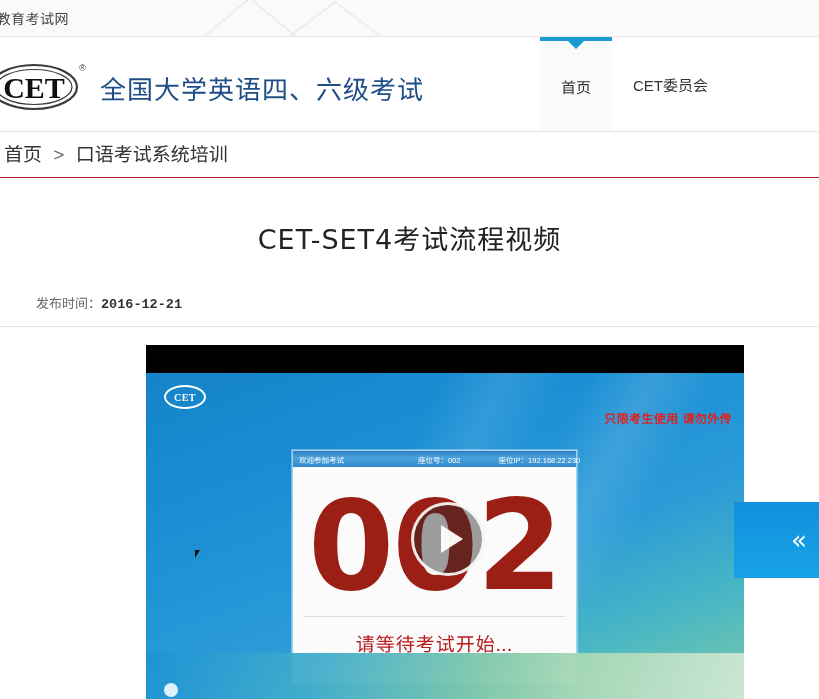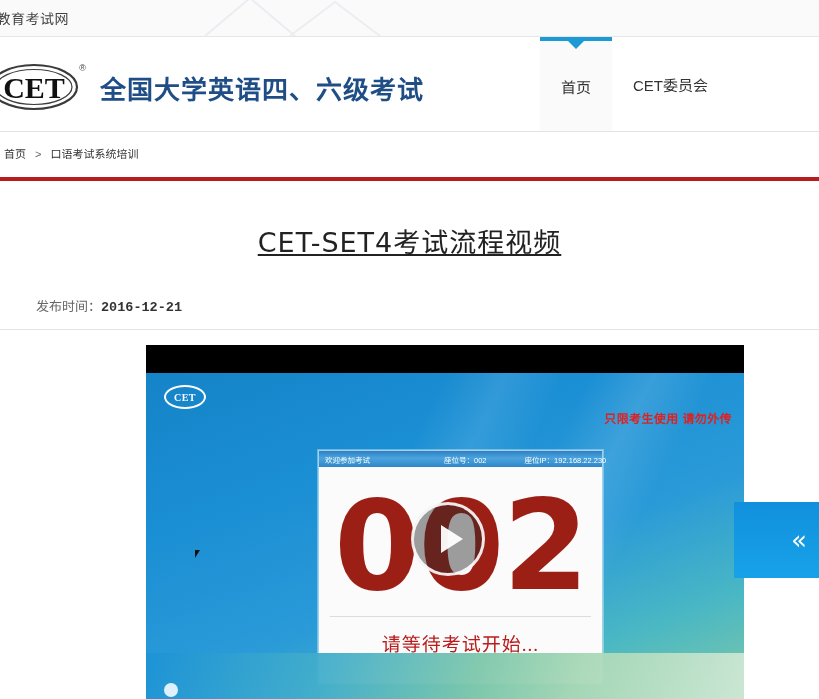--- a/index.html
+++ b/index.html
@@ -68,21 +68,21 @@
   .brand-reg {
     position: absolute;
     right: 2px;
     top: 6px;
     font-size: 9px;
     color: #3b3b3b;
   }
   .brand-name {
     margin-left: 12px;
     font-size: 26px;
-    font-weight: 700;
+    font-weight: 400;
     color: #1f4e87;
     letter-spacing: 1px;
     white-space: nowrap;
     font-family: "DejaVu Sans", "Liberation Sans", sans-serif;
   }
 
   .nav {
     position: absolute;
     left: 540px;
     top: 0;
@@ -116,38 +116,37 @@
     border-right: 8px solid transparent;
     border-top: 8px solid #1b9ad6;
   }
 
   
   .breadcrumb {
     position: relative;
     height: 45px;
     line-height: 45px;
     padding-left: 4px;
-    font-size: 11px;
+    font-size: 19px;
     color: #333;
-    border-bottom: 4px solid #b91c1c;
+    border-bottom: 1px solid #b91c1c;
   }
   .breadcrumb a { color: #333; text-decoration: none; cursor: pointer; }
   .breadcrumb .sep { margin: 0 6px; color: #666; }
 
   
   .article-title {
     margin: 0;
     padding: 40px 0 0 0;
     text-align: center;
     font-size: 27px;
     font-weight: 400;
     color: #222;
     letter-spacing: 1px;
     font-family: "DejaVu Sans", "Liberation Sans", sans-serif;
-    text-decoration: underline;
   }
   .meta {
     margin: 36px 0 0 0;
     padding: 0 0 14px 36px;
     font-size: 13px;
     color: #666;
     border-bottom: 1px solid #e3e3e3;
     font-family: Liberation Mono, monospace;
   }
   .meta .meta-value {
@@ -232,21 +231,21 @@
     font-size: 12px;
     color: #e02020;
     font-weight: 700;
     white-space: nowrap;
     letter-spacing: .4px;
     text-align: center;
   }
 
   .exam-dialog {
     position: absolute;
-    left: 172px;
+    left: 146px;
     top: 77px;
     width: 283px;
     height: 232px;
     background: #fafafa;
     border: 1px solid #9fd2ef;
     box-shadow: 0 0 0 1px rgba(255,255,255,.35);
   }
   .exam-dialog-bar {
     height: 16px;
     background: linear-gradient(180deg, #2f7fc4 0%, #4ba4dd 45%, #2f86c8 100%);

